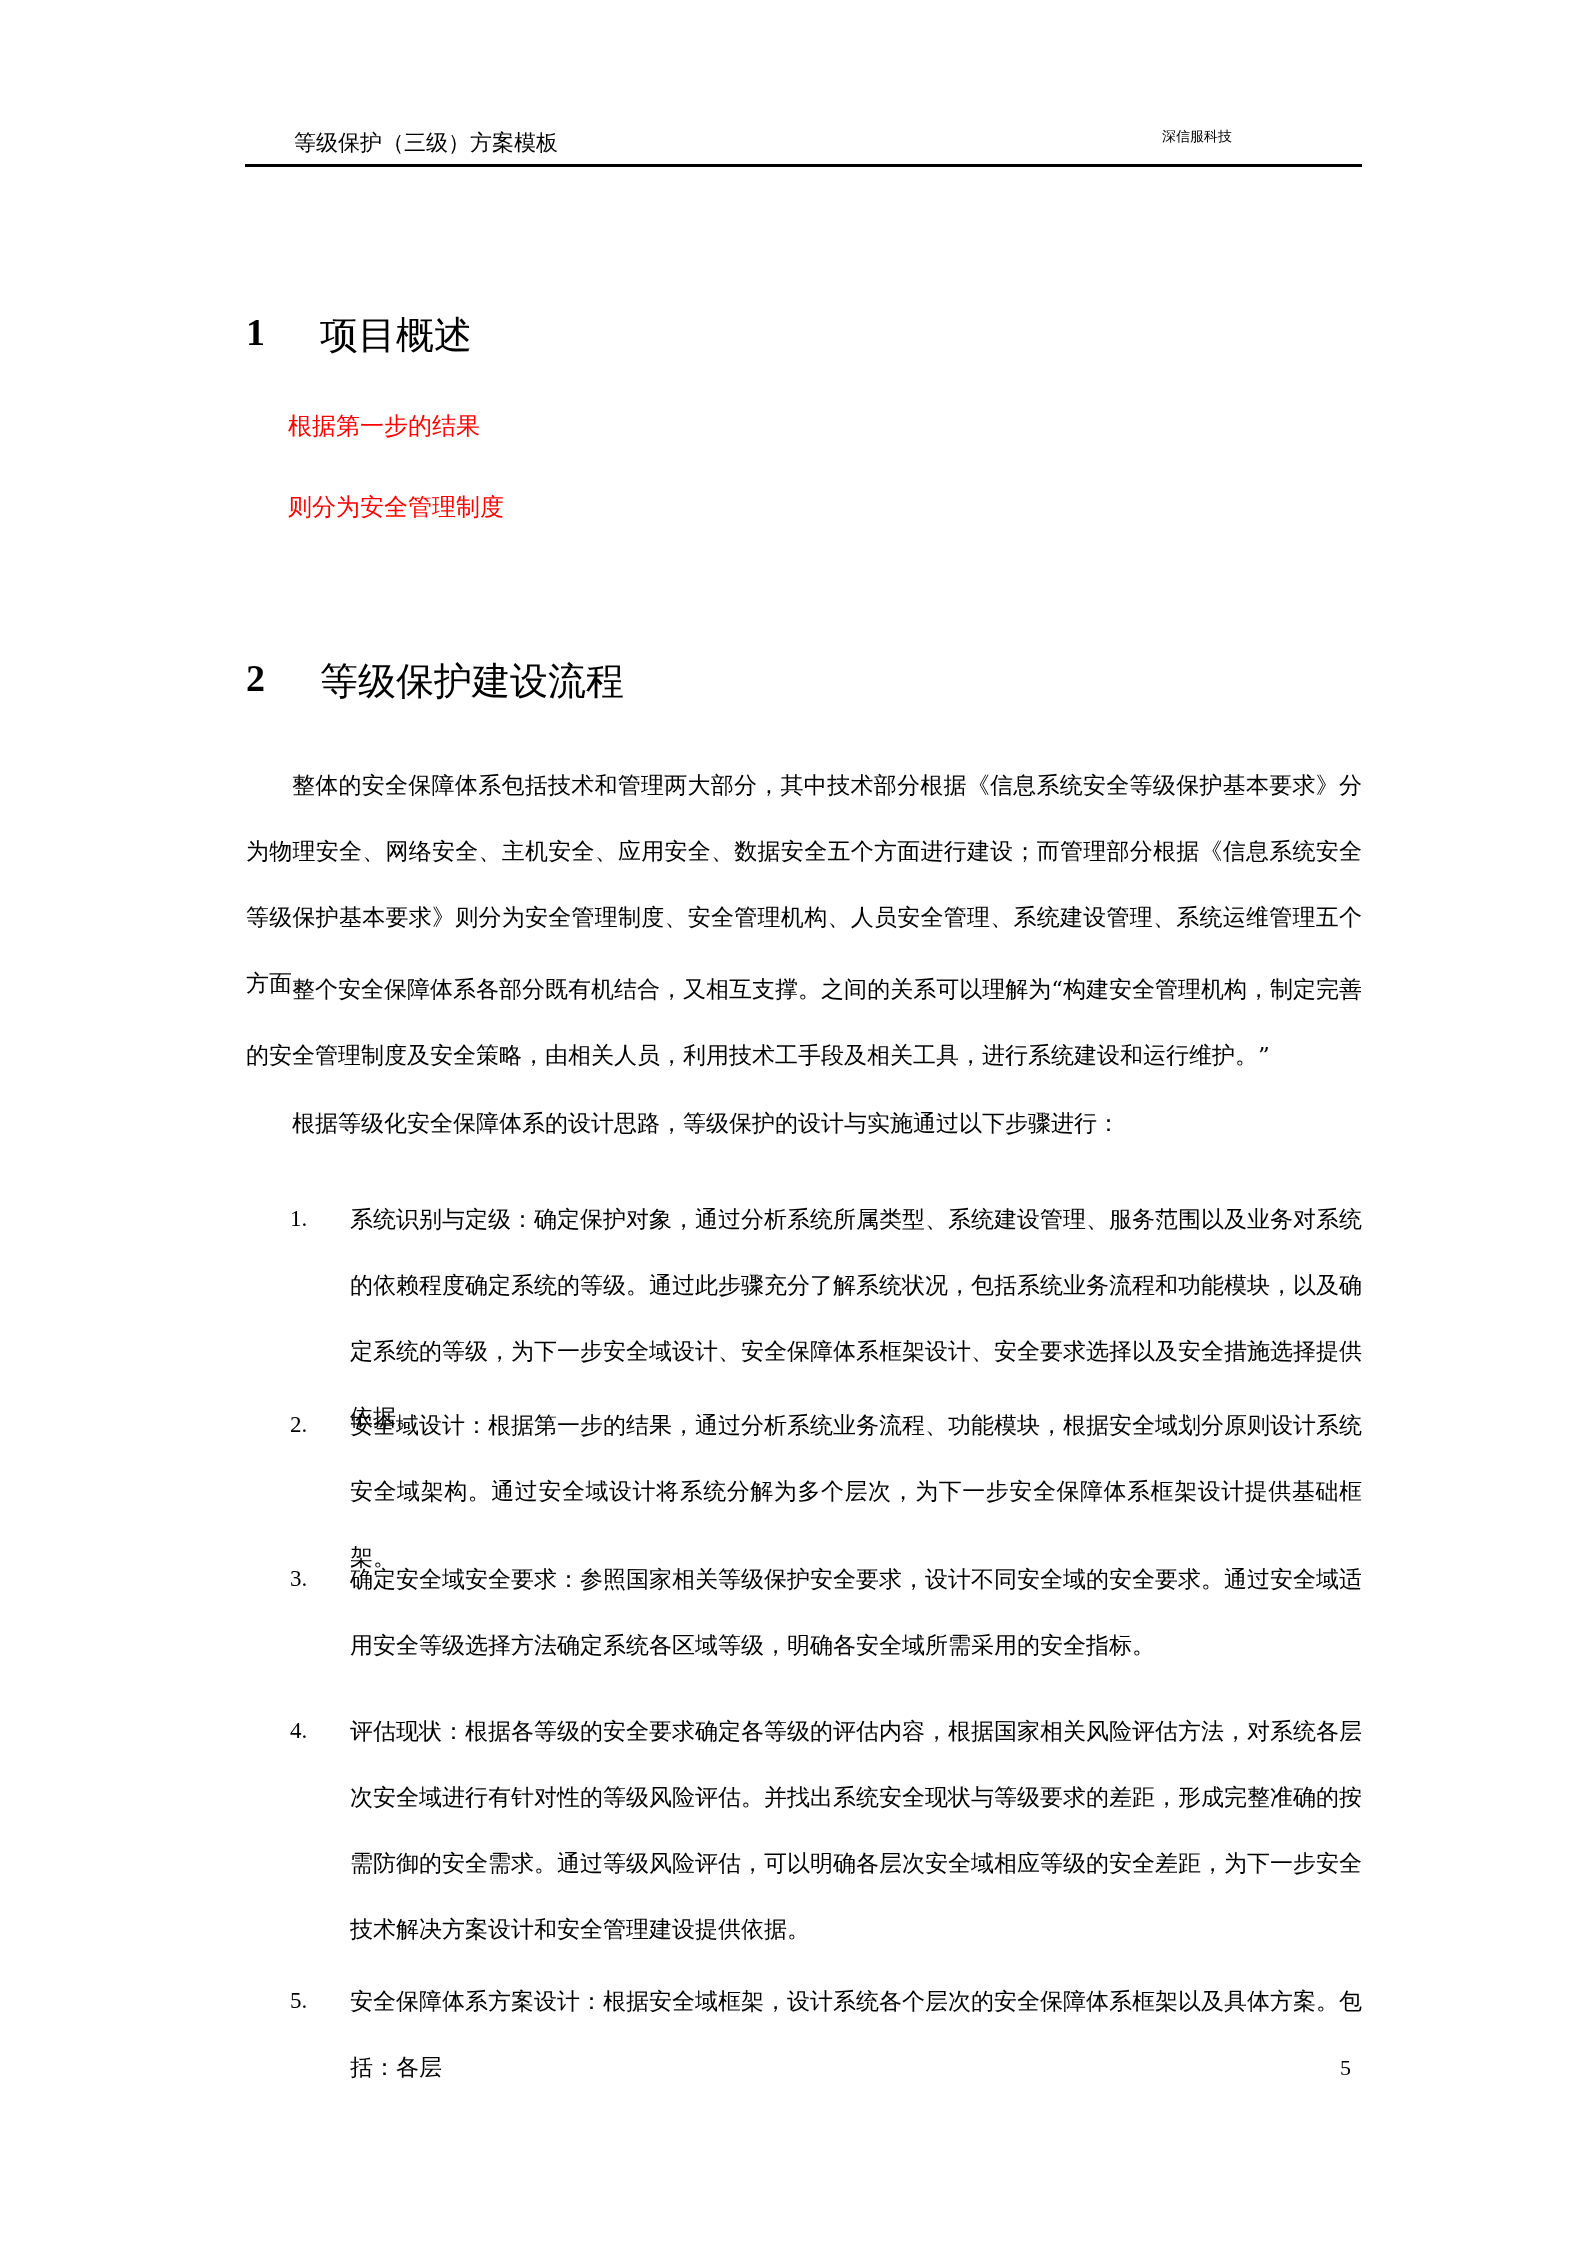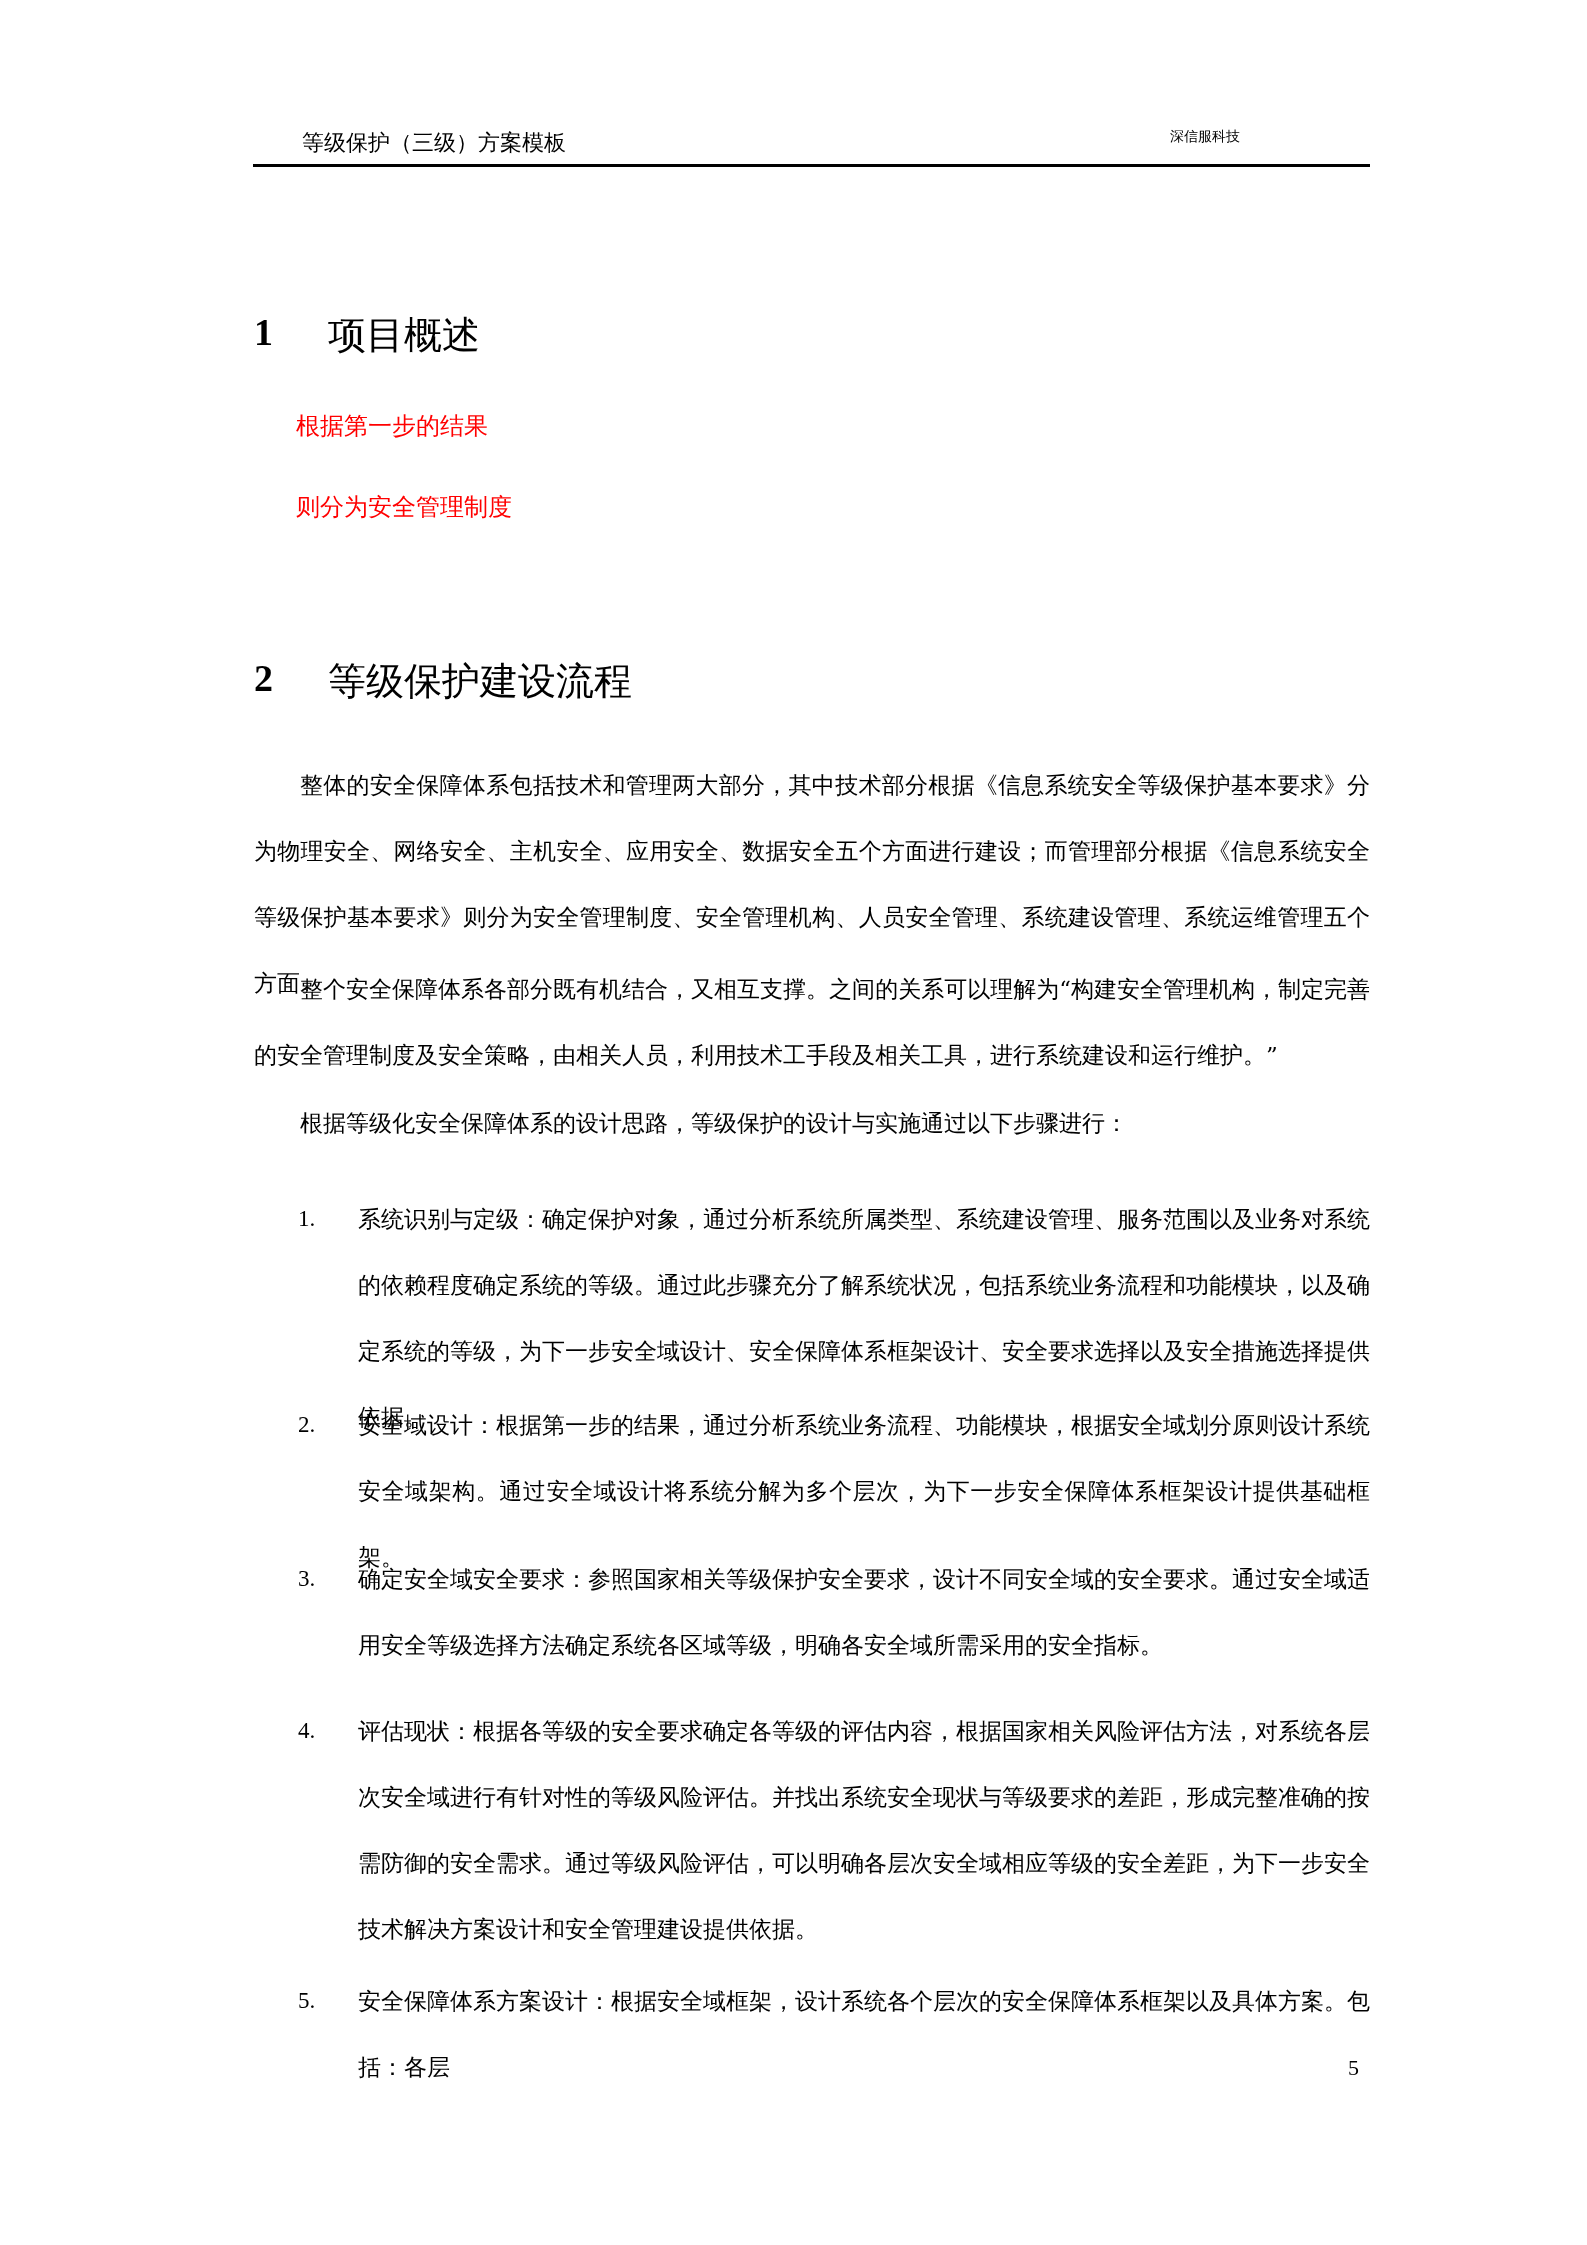--- a/index.html
+++ b/index.html
@@ -1,18 +1,18 @@
 <!DOCTYPE html>
 <html><head>
 <meta charset="utf-8">
 <style>
   html, body { margin: 0; padding: 0; background: #ffffff; }
   body { width: 1587px; height: 2245px; position: relative; overflow: hidden;
          font-family: "DejaVu Serif", "Liberation Serif", serif; color: #000; }
-  .page { position: absolute; left: 12px; top: 0; width: 1262px; height: 2245px; }
+  .page { position: absolute; left: 4px; top: 0; width: 1262px; height: 2245px; }
 
   .header { position: absolute; left: 242px; top: 128px; width: 1116px; height: 34px; }
   .header-left { position: absolute; left: 48px; top: 0; font-size: 22px; }
   .header-right { position: absolute; right: 130px; top: 0; font-size: 14px; }
   .header-rule { position: absolute; left: 241px; top: 164px; width: 1117px; height: 3px; background: #000; }
 
   .h1 { position: absolute; left: 242px; font-size: 38px; font-family: "DejaVu Sans", "Liberation Sans", sans-serif; }
   .h1 .num { position: absolute; left: 0; top: 0; font-family: "Liberation Serif", serif; font-weight: bold; }
   .h1 .title { position: absolute; left: 74px; top: 0; white-space: nowrap; }
 

